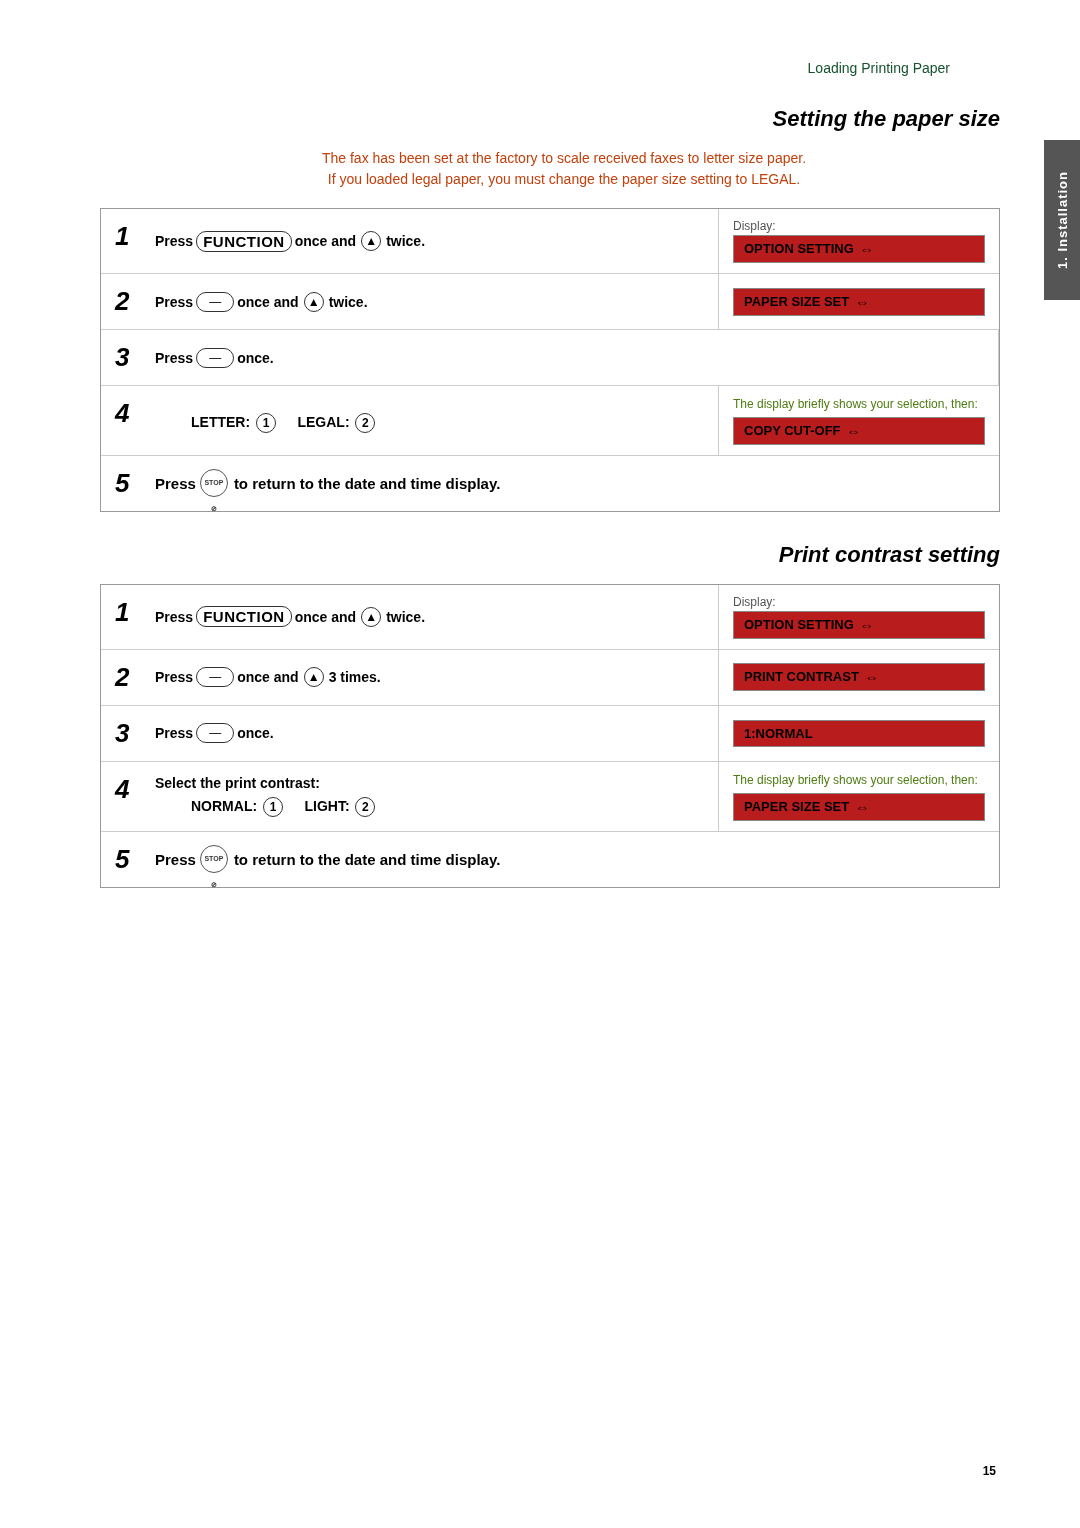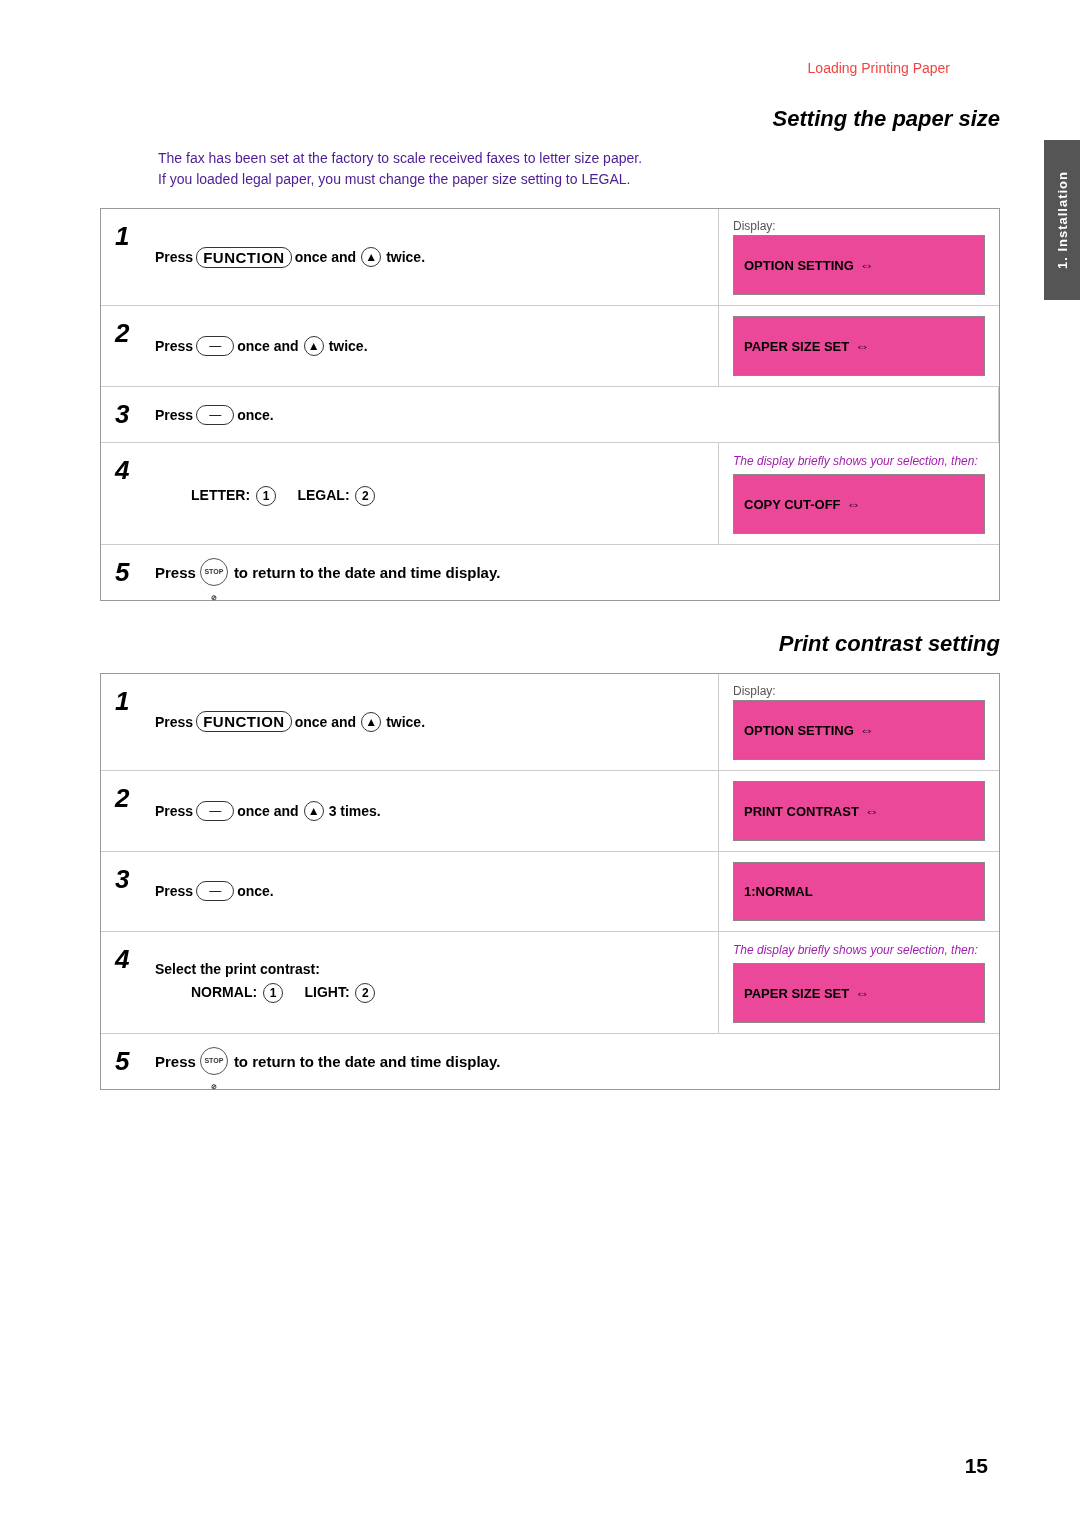--- a/index.html
+++ b/index.html
@@ -39,42 +39,43 @@
       font-weight: bold;
       writing-mode: vertical-rl;
       transform: rotate(180deg);
       letter-spacing: 1px;
     }
 
     
     .page-header {
       text-align: right;
       font-size: 14px;
-      color: #ef4444;
+      color: #14532d;
       margin-bottom: 30px;
       padding-right: 50px;
     }
 
     
     .section-title {
       font-size: 22px;
       font-weight: bold;
       font-style: italic;
       margin-bottom: 16px;
       margin-top: 10px;
       text-align: right;
     }
 
     
     .intro-text {
       font-size: 14px;
       line-height: 1.5;
-      margin-left: 58px;
+      margin-left: 28px;
       margin-bottom: 18px;
-      color: #4c1d95;
+      color: #c2410c;
+      text-align: center;
     }
 
     
     .steps-box {
       border: 1px solid #999;
       margin-bottom: 30px;
     }
 
     .step-row {
       display: flex;
@@ -116,40 +117,39 @@
     }
 
     .display-label {
       font-size: 12px;
       color: #555;
       margin-bottom: 2px;
     }
 
     .display-box {
       border: 1px solid #888;
-      padding: 21px 10px;
+      padding: 5px 10px;
       font-size: 13px;
       font-weight: bold;
       display: inline-flex;
-      align-items: flex-end;
-      background: #ec4899;
+      align-items: flex-start;
+      background: #b91c1c;
       min-width: 180px;
     }
 
     .display-arrow {
       margin-left: 6px;
       font-size: 14px;
     }
 
     .display-small-text {
       font-size: 12px;
-      color: #a21caf;
+      color: #4d7c0f;
       line-height: 1.4;
       margin-bottom: 4px;
-      font-style: italic;
     }
 
     
     .bold { font-weight: bold; text-align: right; }
     .key-btn {
       display: inline-block;
       border: 1.5px solid #333;
       border-radius: 50%;
       width: 20px;
       height: 20px;
@@ -196,22 +196,22 @@
 
     .step5-row {
       display: flex;
       align-items: center;
       padding: 12px 14px;
     }
 
     .page-number {
       position: absolute;
       bottom: 50px;
-      right: 92px;
-      font-size: 21px;
+      right: 84px;
+      font-size: 12px;
       font-weight: bold;
     }
 
     .step-content-inline {
       display: flex;
       align-items: center;
       flex-wrap: wrap;
       gap: 3px;
       font-size: 14px;
     }

